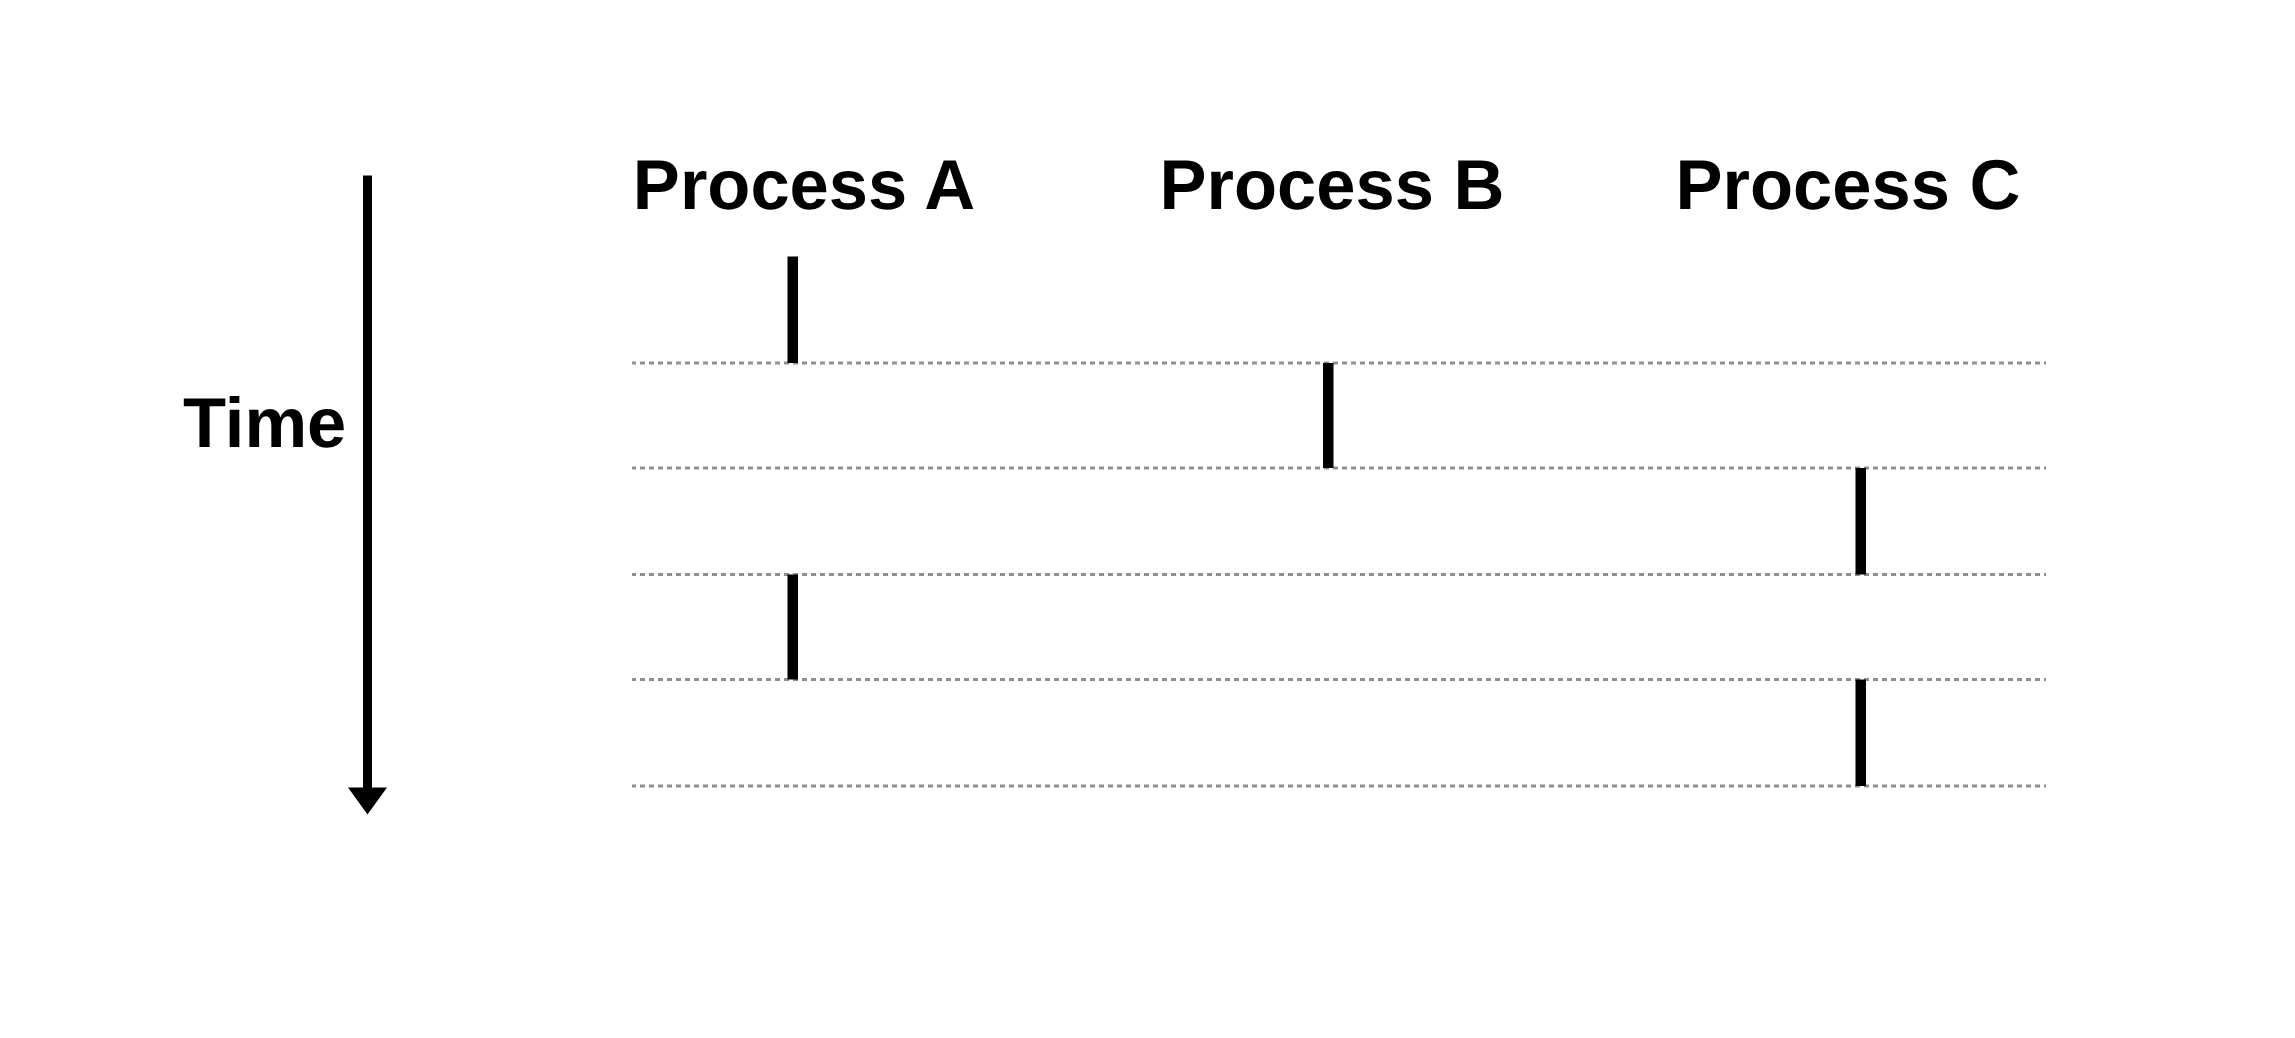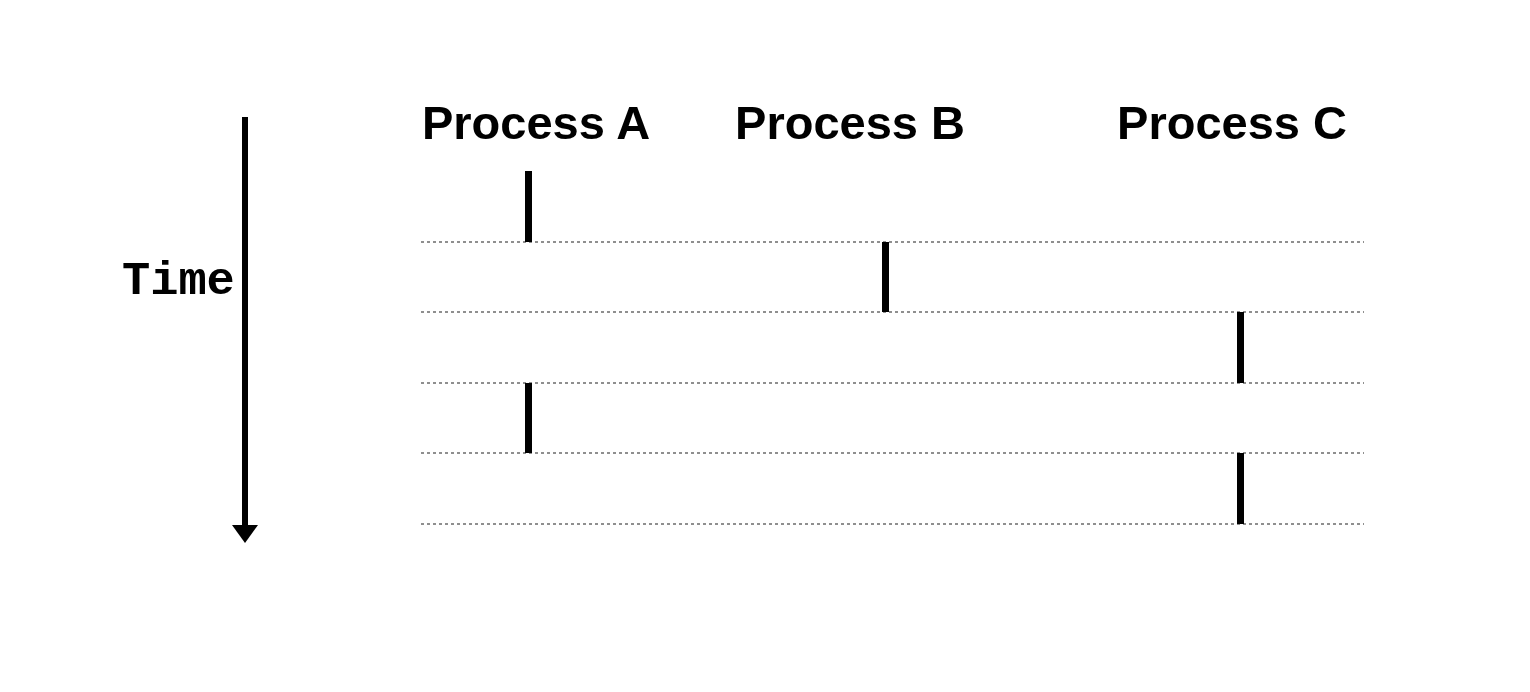--- a/index.html
+++ b/index.html
@@ -55,28 +55,28 @@
     width: 7px;
     background: #000000;
   }
 </style>
 </head>
 <body>
 
 <div id="canvas">
 
   <div>
-    <div class="time-label" style="left: 122px; top: 258px; font-family: Liberation Mono, monospace;">Time</div>
+    <div class="time-label" style="left: 122px; top: 258px;">Time</div>
     <div class="arrow-shaft" style="left: 242px; top: 117px; width: 6px; height: 410px;"></div>
     <div class="arrow-head" style="left: 232px; top: 525px;"></div>
   </div>
 
   <div id="headers">
       <div class="proc-label" style="left: 536px; top: 99px;">Process A</div>
-      <div class="proc-label" style="left: 850px; top: 99px;">Process B</div>
+      <div class="proc-label" style="left: 888px; top: 99px;">Process B</div>
       <div class="proc-label" style="left: 1232px; top: 99px;">Process C</div>
     </div>
   <div id="grid">
       <div class="gridline" style="left: 421px; width: 943px; top: 240.6px;"></div>
       <div class="gridline" style="left: 421px; width: 943px; top: 311.2px;"></div>
       <div class="gridline" style="left: 421px; width: 943px; top: 381.8px;"></div>
       <div class="gridline" style="left: 421px; width: 943px; top: 452.4px;"></div>
       <div class="gridline" style="left: 421px; width: 943px; top: 523px;"></div>
     </div>
   <div id="segments">

